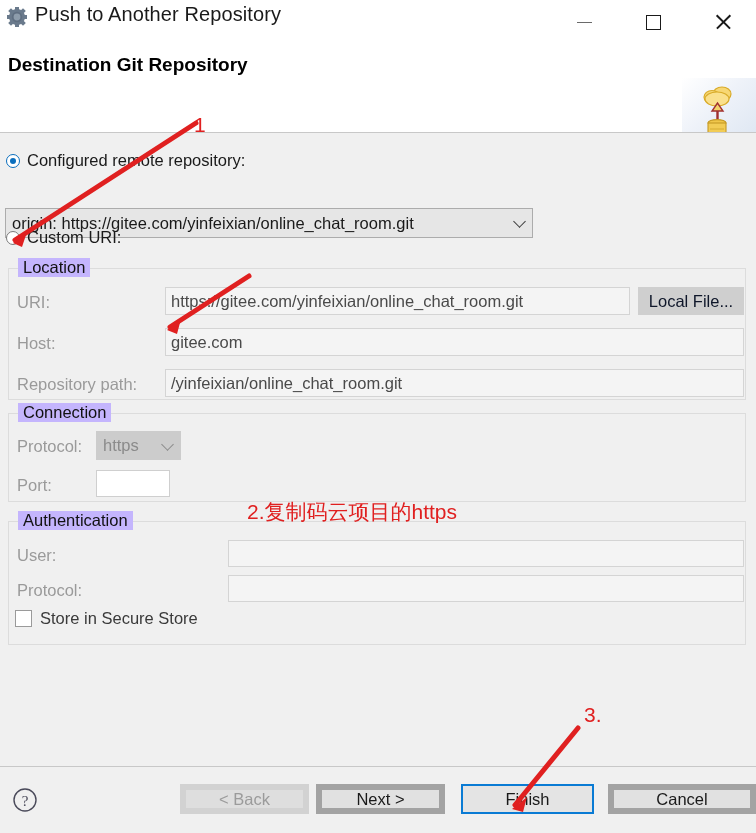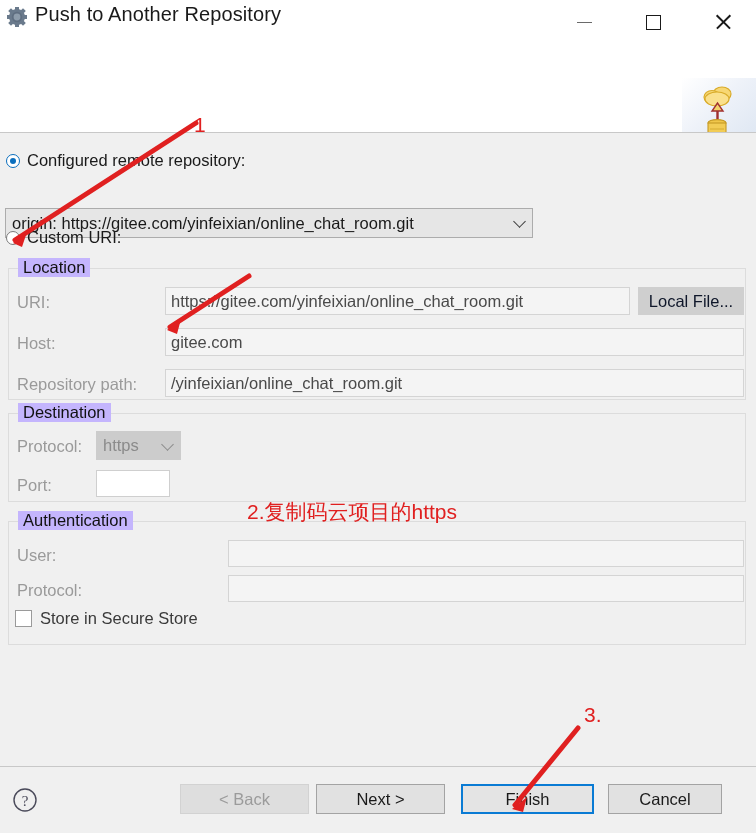--- a/index.html
+++ b/index.html
@@ -160,21 +160,21 @@
   }
   .footer {
     position: absolute; left: 0; top: 767px; width: 756px; height: 66px;
     background: #f0f0f0;
   }
   .help-icon {
     position: absolute; left: 12px; top: 787px; width: 26px; height: 26px;
   }
   .dlg-btn {
     position: absolute; top: 784px; height: 30px;
-    background: #e1e1e1; border: 1px solid #a3a3a3;
+    background: #e1e1e1; border: 6px solid #a3a3a3;
     display: flex; align-items: center; justify-content: center;
     font-size: 16.5px; color: #1a1a1a; white-space: nowrap;
   }
   .dlg-btn.disabled { color: #9b9b9b; background: #dedede; border-color: #d2d2d2; }
   .dlg-btn.default { border: 2px solid #0a7bd4; background: #e4e4e4; }
 
   
   .anno-layer {
     position: absolute; left: 0; top: 0; width: 756px; height: 833px;
     pointer-events: none;
@@ -213,20 +213,21 @@
     </div>
     <div class="win-btn win-max">
       <span class="max-glyph"></span>
     </div>
     <div class="win-btn win-close">
       <span class="close-glyph"></span>
     </div>
   </div>
 
   <div class="header">
+    <div class="header-title">Destination Git Repository</div>
     <div class="banner-img">
       <svg width="74" height="66" viewBox="0 0 74 66">
         <ellipse cx="40" cy="16" rx="9" ry="7" fill="#f7d774" stroke="#d9ab2a" stroke-width="1.2"></ellipse>
         <ellipse cx="30" cy="19" rx="8" ry="6.5" fill="#f7d774" stroke="#d9ab2a" stroke-width="1.2"></ellipse>
         <ellipse cx="35" cy="21" rx="12" ry="7" fill="#fae08c" stroke="#d9ab2a" stroke-width="1.2"></ellipse>
         <path d="M35 46 L35 33 L30 33 L35.5 25 L41 33 L36 33 L36 46 Z" fill="#f5d36a" stroke="#a03030" stroke-width="1.4"></path>
         <ellipse cx="35" cy="45" rx="9" ry="3.4" fill="#f0c64a" stroke="#c59a26" stroke-width="1.1"></ellipse>
         <rect x="26" y="45" width="18" height="14" fill="#f2cc55" stroke="#c59a26" stroke-width="1.1"></rect>
         <ellipse cx="35" cy="59" rx="9" ry="3.4" fill="#e8bd43" stroke="#c59a26" stroke-width="1.1"></ellipse>
         <line x1="28" y1="51" x2="42" y2="51" stroke="#d3a82f" stroke-width="0.9"></line>
@@ -268,21 +269,21 @@
         <span>gitee.com</span>
       </div>
 
       <span class="field-label" style="left:8px; top:106px;">Repository path:</span>
       <div class="textfield" style="left:156px; top:100px; width:579px; height:28px;">
         <span>/yinfeixian/online_chat_room.git</span>
       </div>
     </div>
 
     <div class="group" style="left:8px; top:280px; width:738px; height:89px;">
-      <span class="group-title">Destination</span>
+      <span class="group-title">Connection</span>
 
       <span class="field-label" style="left:8px; top:23px;">Protocol:</span>
       <div class="combo-disabled" style="left:87px; top:17px; width:85px; height:29px;">
         <span>https</span>
         <span class="combo-arrow"></span>
       </div>
 
       <span class="field-label" style="left:8px; top:62px;">Port:</span>
       <div class="textfield blank" style="left:87px; top:56px; width:74px; height:27px;">
         <span></span>
@@ -322,21 +323,21 @@
 
   <div class="dlg-btn disabled" style="left:180px; width:129px;">
     <span>&lt; Back</span>
   </div>
   <div class="dlg-btn" style="left:316px; width:129px;">
     <span>Next &gt;</span>
   </div>
   <div class="dlg-btn default" style="left:461px; width:133px;">
     <span>Finish</span>
   </div>
-  <div class="dlg-btn" style="left:608px; width:114px;">
+  <div class="dlg-btn" style="left:608px; width:148px;">
     <span>Cancel</span>
   </div>
 
   <div class="anno-layer">
     <svg width="756" height="833" style="position:absolute;left:0;top:0;">
       <line x1="196" y1="123" x2="15" y2="240" stroke="#e02020" stroke-width="5" stroke-linecap="round"></line>
       <polygon points="13,243 27,232 22,247" fill="#e02020"></polygon>
 
       <line x1="249" y1="276" x2="170" y2="327" stroke="#e02020" stroke-width="5" stroke-linecap="round"></line>
       <polygon points="167,330 181,319 177,334" fill="#e02020"></polygon>

